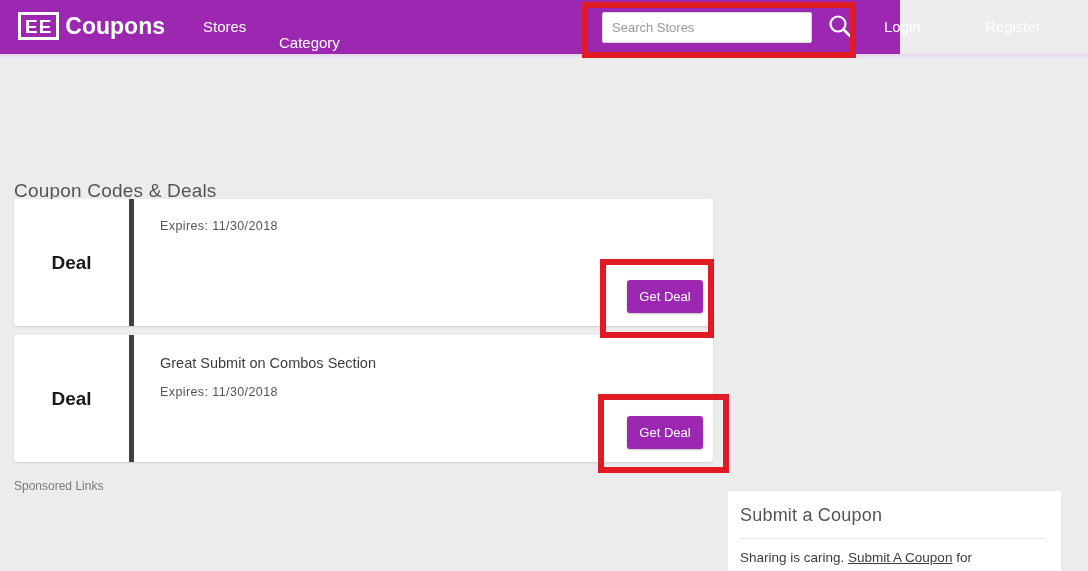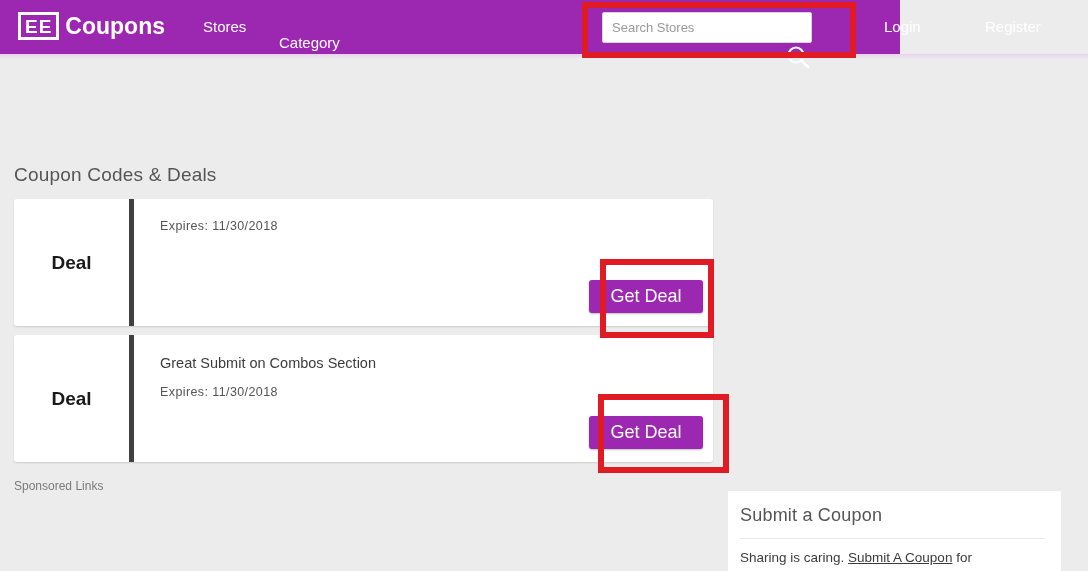--- a/index.html
+++ b/index.html
@@ -77,22 +77,21 @@
   .nav-stores   { left: 203px; }
   .nav-category { left: 279px; margin-top: 16px; }
   .nav-login    { left: 884px; }
   .nav-register { left: 953px; margin-left: 32px; }
 
   
   .search-wrap {
     position: absolute;
     left: 602px; top: 12px;
     display: flex;
-    align-items: flex-end;
-    flex-direction: column;
+    align-items: flex-start;
   }
   .search-input {
     width: 210px;
     height: 31px;
     border: 1px solid #d6d6d6;
     border-radius: 2px;
     background: #ffffff;
     padding: 0 9px;
     font-size: 13px;
     color: #333;
@@ -116,21 +115,21 @@
     pointer-events: none;
     z-index: 40;
   }
   .hl-search { left: 582px;  top: 2px;   width: 274px; height: 56px; }
   .hl-deal1  { left: 600px;  top: 259px; width: 114px; height: 79px; }
   .hl-deal2  { left: 598px;  top: 394px; width: 131px; height: 79px; }
 
   
   .section-title {
     position: absolute;
-    left: 14px; top: 164px;
+    left: 14px; top: 180px;
     font-size: 19px;
     color: #555555;
     letter-spacing: 0.2px;
   }
 
   .deal-card {
     position: absolute;
     left: 14px;
     width: 699px;
     background: #ffffff;
@@ -165,27 +164,27 @@
   .deal-expires {
     font-size: 12.5px;
     color: #555555;
     letter-spacing: 0.4px;
     margin: 0;
   }
   .get-deal-btn {
     position: absolute;
     right: 10px;
     bottom: 13px;
-    width: 114px;
+    width: 76px;
     height: 33px;
     background: #9c27b0;
     color: #ffffff;
     border: none;
     border-radius: 3px;
-    font-size: 18px;
+    font-size: 13px;
     font-family: "Liberation Sans", sans-serif;
     cursor: pointer;
     box-shadow: 0 1px 2px rgba(0,0,0,0.25);
   }
 
   .sponsored {
     position: absolute;
     left: 14px; top: 479px;
     font-size: 12px;
     color: #7a7a7a;

